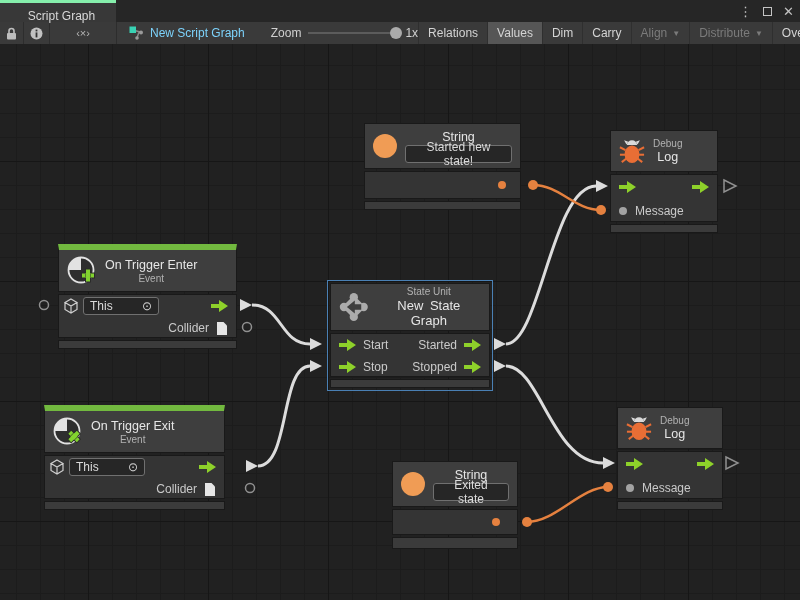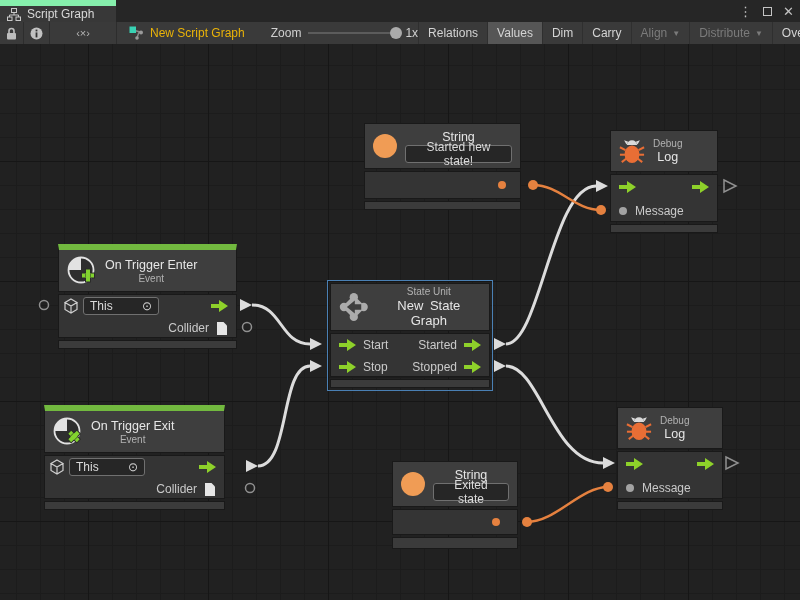--- a/index.html
+++ b/index.html
@@ -2,33 +2,33 @@
 <html><head>
 <meta charset="utf-8">
 <style>
   * { margin:0; padding:0; box-sizing:border-box; }
   html,body { width:800px; height:600px; overflow:hidden; background:#212121;
               font-family:"Liberation Sans", sans-serif; }
   .app { position:relative; width:800px; height:600px; background:#262626; }
 
   
   .titlebar { position:relative; height:22px; background:#262626; display:flex; align-items:stretch; }
-  .tab { width:116px; background:#383838; border-top:6px solid #86efac; display:flex; align-items:center;
-         padding-left:7px; gap:6px; color:#d8d8d8; font-size:12px; }
+  .tab { width:116px; background:#383838; border-top:3px solid #86efac; display:flex; align-items:center;
+         padding-left:7px; gap:6px; color:#d8d8d8; font-size:12px;flex-direction:column; }
   .win-controls { position:absolute; right:6px; top:0; height:22px; display:flex; align-items:center;
                   gap:11px; color:#c4c4c4; font-size:13px; }
   .maxbox { width:9px; height:9px; border:1.5px solid #c4c4c4; display:inline-block; }
 
   
   .toolbar { height:22px; width:800px; background:#3A3A3A; display:flex; align-items:center;
              font-size:12px; color:#d0d0d0; overflow:hidden; white-space:nowrap; }
   .tbtn { height:22px; display:flex; align-items:center; justify-content:center; flex-shrink:0; }
   .tbtn.icon { border-right:1px solid #2d2d2d; }
   .lock-btn { width:24px; } .info-btn { width:26px; } .code-btn { width:67px; color:#b5b5b5; font-size:11px; }
-  .graphname { display:flex; align-items:flex-end; gap:6px; padding:0 10px 0 12px; color:#eab308; flex-shrink:0;}
+  .graphname { display:flex; align-items:flex-end; gap:6px; padding:0 10px 0 12px; color:#7dd3fc; flex-shrink:0;}
   .zoomgrp { display:flex; align-items:center; margin-left:16px; gap:7px; flex-shrink:0; }
   .slider { position:relative; width:90px; height:12px; }
   .slider .track { position:absolute; left:0; right:0; top:5px; height:2px; background:#5c5c5c; }
   .slider .handle { position:absolute; right:-4px; top:0; width:12px; height:12px; border-radius:50%; background:#ababab; }
   .rgroup { display:flex; margin-left:auto; flex-shrink:0; }
   .rbtn { height:22px; display:flex; align-items:center; padding:0 9px; border-left:1px solid #2f2f2f;
           color:#d4d4d4; gap:5px; flex-shrink:0; }
   .rbtn.active { background:#565656; }
   .rbtn.disabled { color:#7b7b7b; }
   .dd { font-size:8px; }

